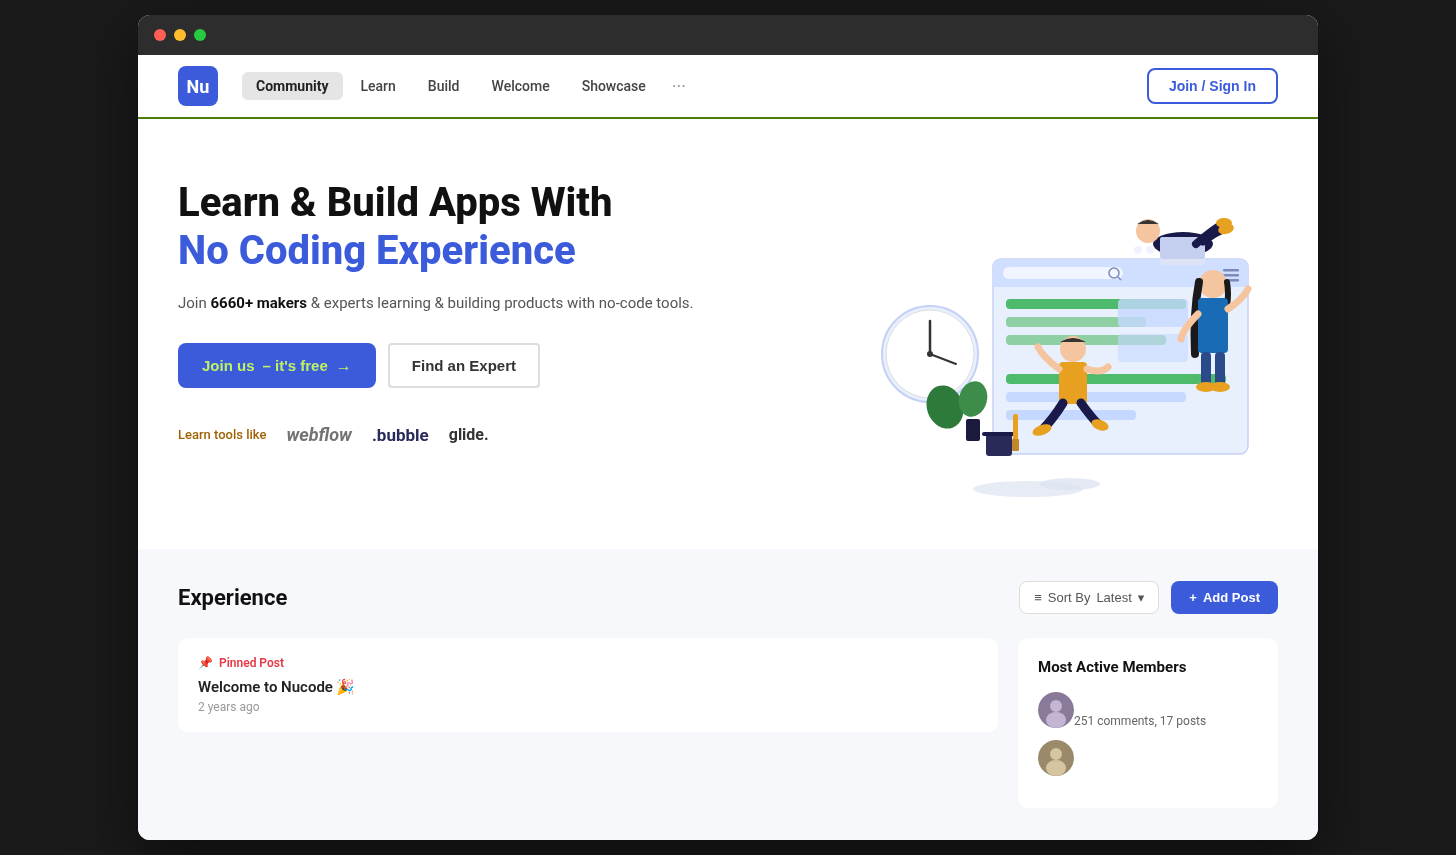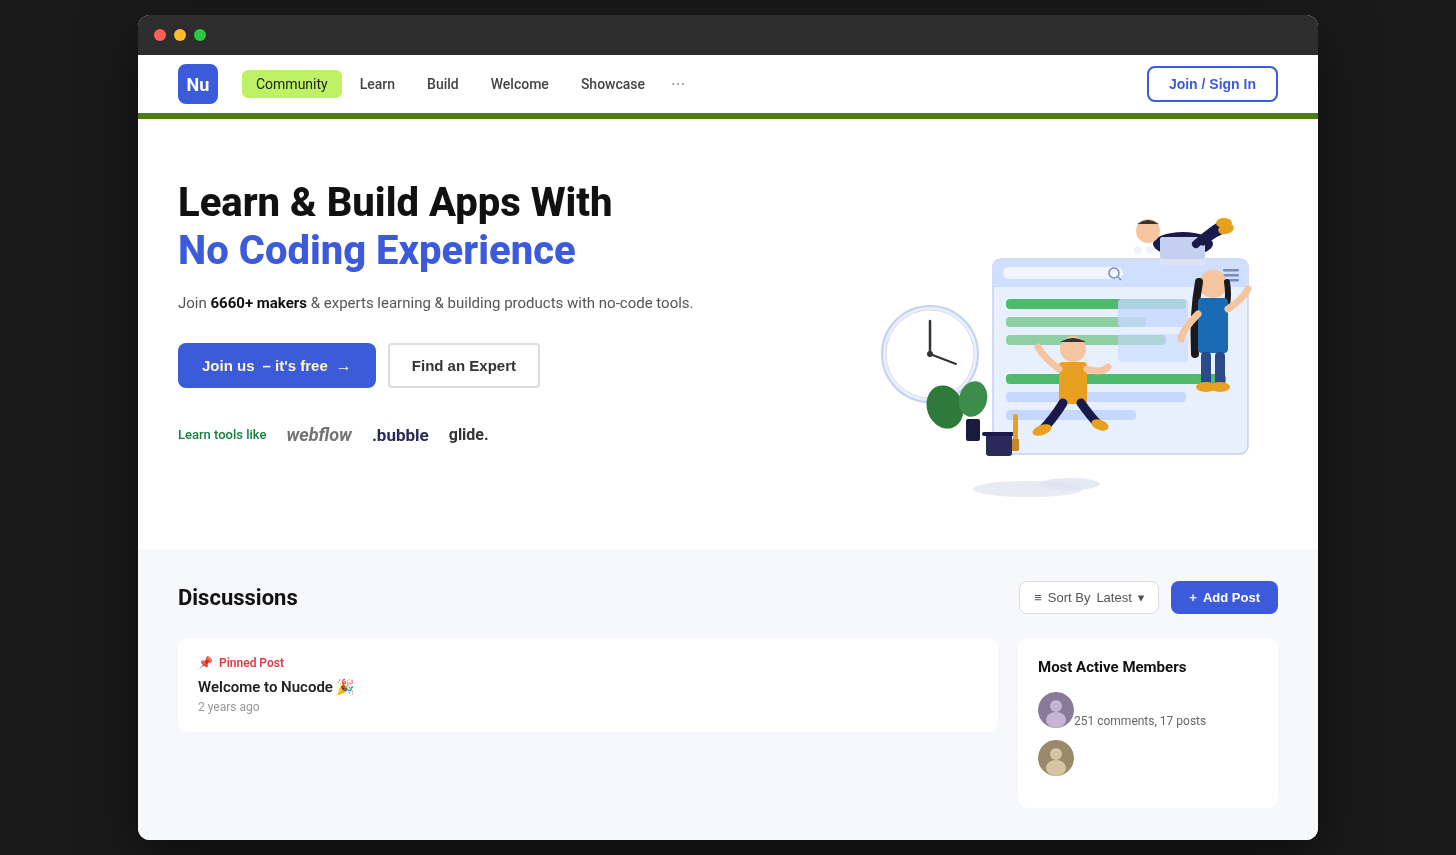--- a/index.html
+++ b/index.html
@@ -27,21 +27,21 @@
       gap: 8px;
     }
     .dot { width: 12px; height: 12px; border-radius: 50%; }
     .dot-red { background: #ff5f57; }
     .dot-yellow { background: #febc2e; }
     .dot-green { background: #28c840; }
 
     
     .navbar {
       background: #fff;
-      border-bottom: 6px solid #4d7c0f;
+      border-bottom: 2px solid #4d7c0f;
       padding: 0 40px;
       height: 64px;
       display: flex;
       align-items: center;
       justify-content: space-between;
     }
     .nav-left {
       display: flex;
       align-items: center;
       gap: 24px;
@@ -63,23 +63,23 @@
     .nav-item {
       padding: 6px 14px;
       border-radius: 6px;
       font-size: 14px;
       font-weight: 500;
       color: #444;
       cursor: pointer;
       transition: background 0.15s;
     }
     .nav-item.active {
-      background: #bef264;
+      background: #e5e5e5;
       color: #222;
-      font-weight: 400;
+      font-weight: 700;
       text-align: center;
     }
     .nav-dots {
       color: #999;
       font-size: 18px;
       cursor: pointer;
       padding: 4px 8px;
     }
     .join-btn {
       border: 2px solid #3b5bdb;
@@ -124,21 +124,21 @@
       margin-bottom: 28px;
     }
     .hero-sub strong { color: #111; font-weight: 700; }
     .hero-buttons {
       display: flex;
       gap: 12px;
       margin-bottom: 36px;
     }
     .btn-primary {
       background: #3b5bdb;
-      color: #fef9c3;
+      color: #bef264;
       border: none;
       padding: 12px 24px;
       border-radius: 8px;
       font-size: 15px;
       font-weight: 600;
       cursor: pointer;
       display: flex;
       align-items: center;
       gap: 8px;
     }
@@ -153,21 +153,21 @@
       font-weight: 600;
       cursor: pointer;
     }
     .tools-row {
       display: flex;
       align-items: center;
       gap: 20px;
     }
     .tools-label {
       font-size: 13px;
-      color: #15803d;
+      color: #a16207;
       font-weight: 500;
     }
     .tool-logo {
       font-size: 16px;
       font-weight: 700;
       color: #333;
     }
     .tool-logo.webflow { font-size: 18px; color: #737373; font-style: italic; }
     .tool-logo.bubble { color: #2a2a5a; font-size: 17px; }
     .tool-logo.glide { color: #333; }
@@ -449,21 +449,21 @@
           <ellipse cx="67" cy="96" rx="9" ry="5" fill="#e8a020" transform="rotate(20, 67, 96)"></ellipse>
 
           <ellipse cx="37" cy="155" rx="30" ry="6" fill="#dde3f0" opacity="0.8"></ellipse>
         </g>
       </svg>
     </div>
   </section>
 
   <section class="discussions-section">
     <div class="discussions-header">
-      <h2 class="discussions-title">Discussions</h2>
+      <h2 class="discussions-title">Experience</h2>
       <div class="discussions-controls">
         <button class="sort-btn">
           <span>≡</span>
           <span>Sort By</span>
           <span>Latest</span>
           <span>▾</span>
         </button>
         <button class="add-post-btn">
           <span>+</span>
           <span>Add Post</span>

